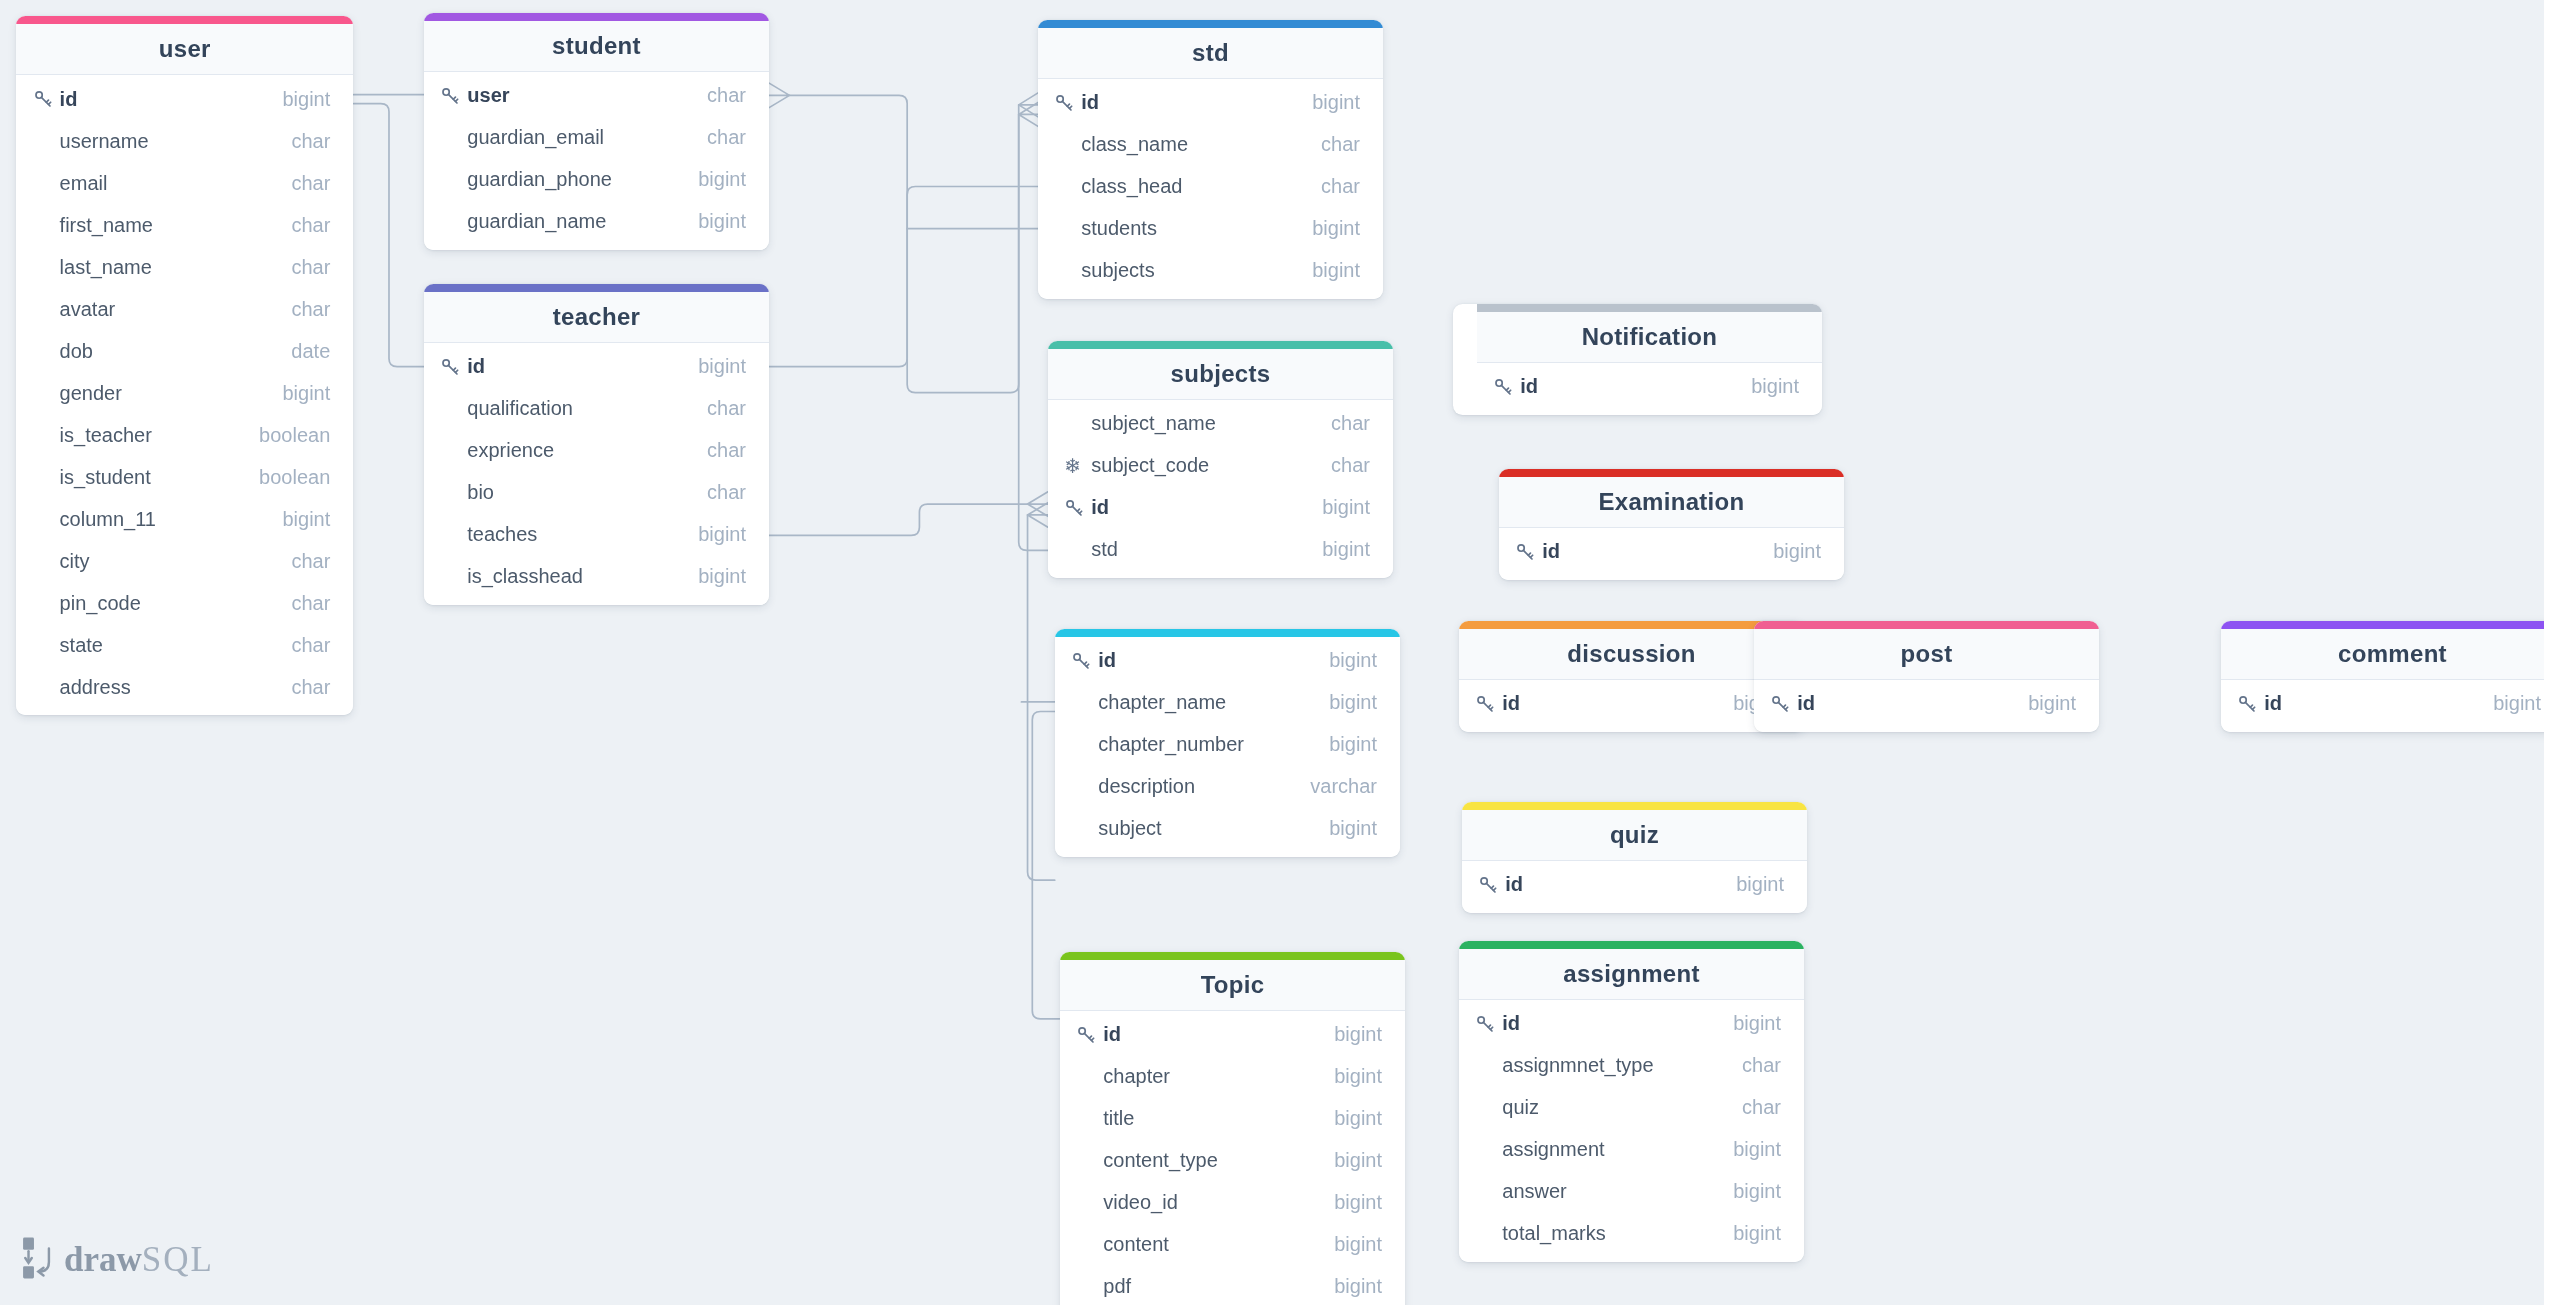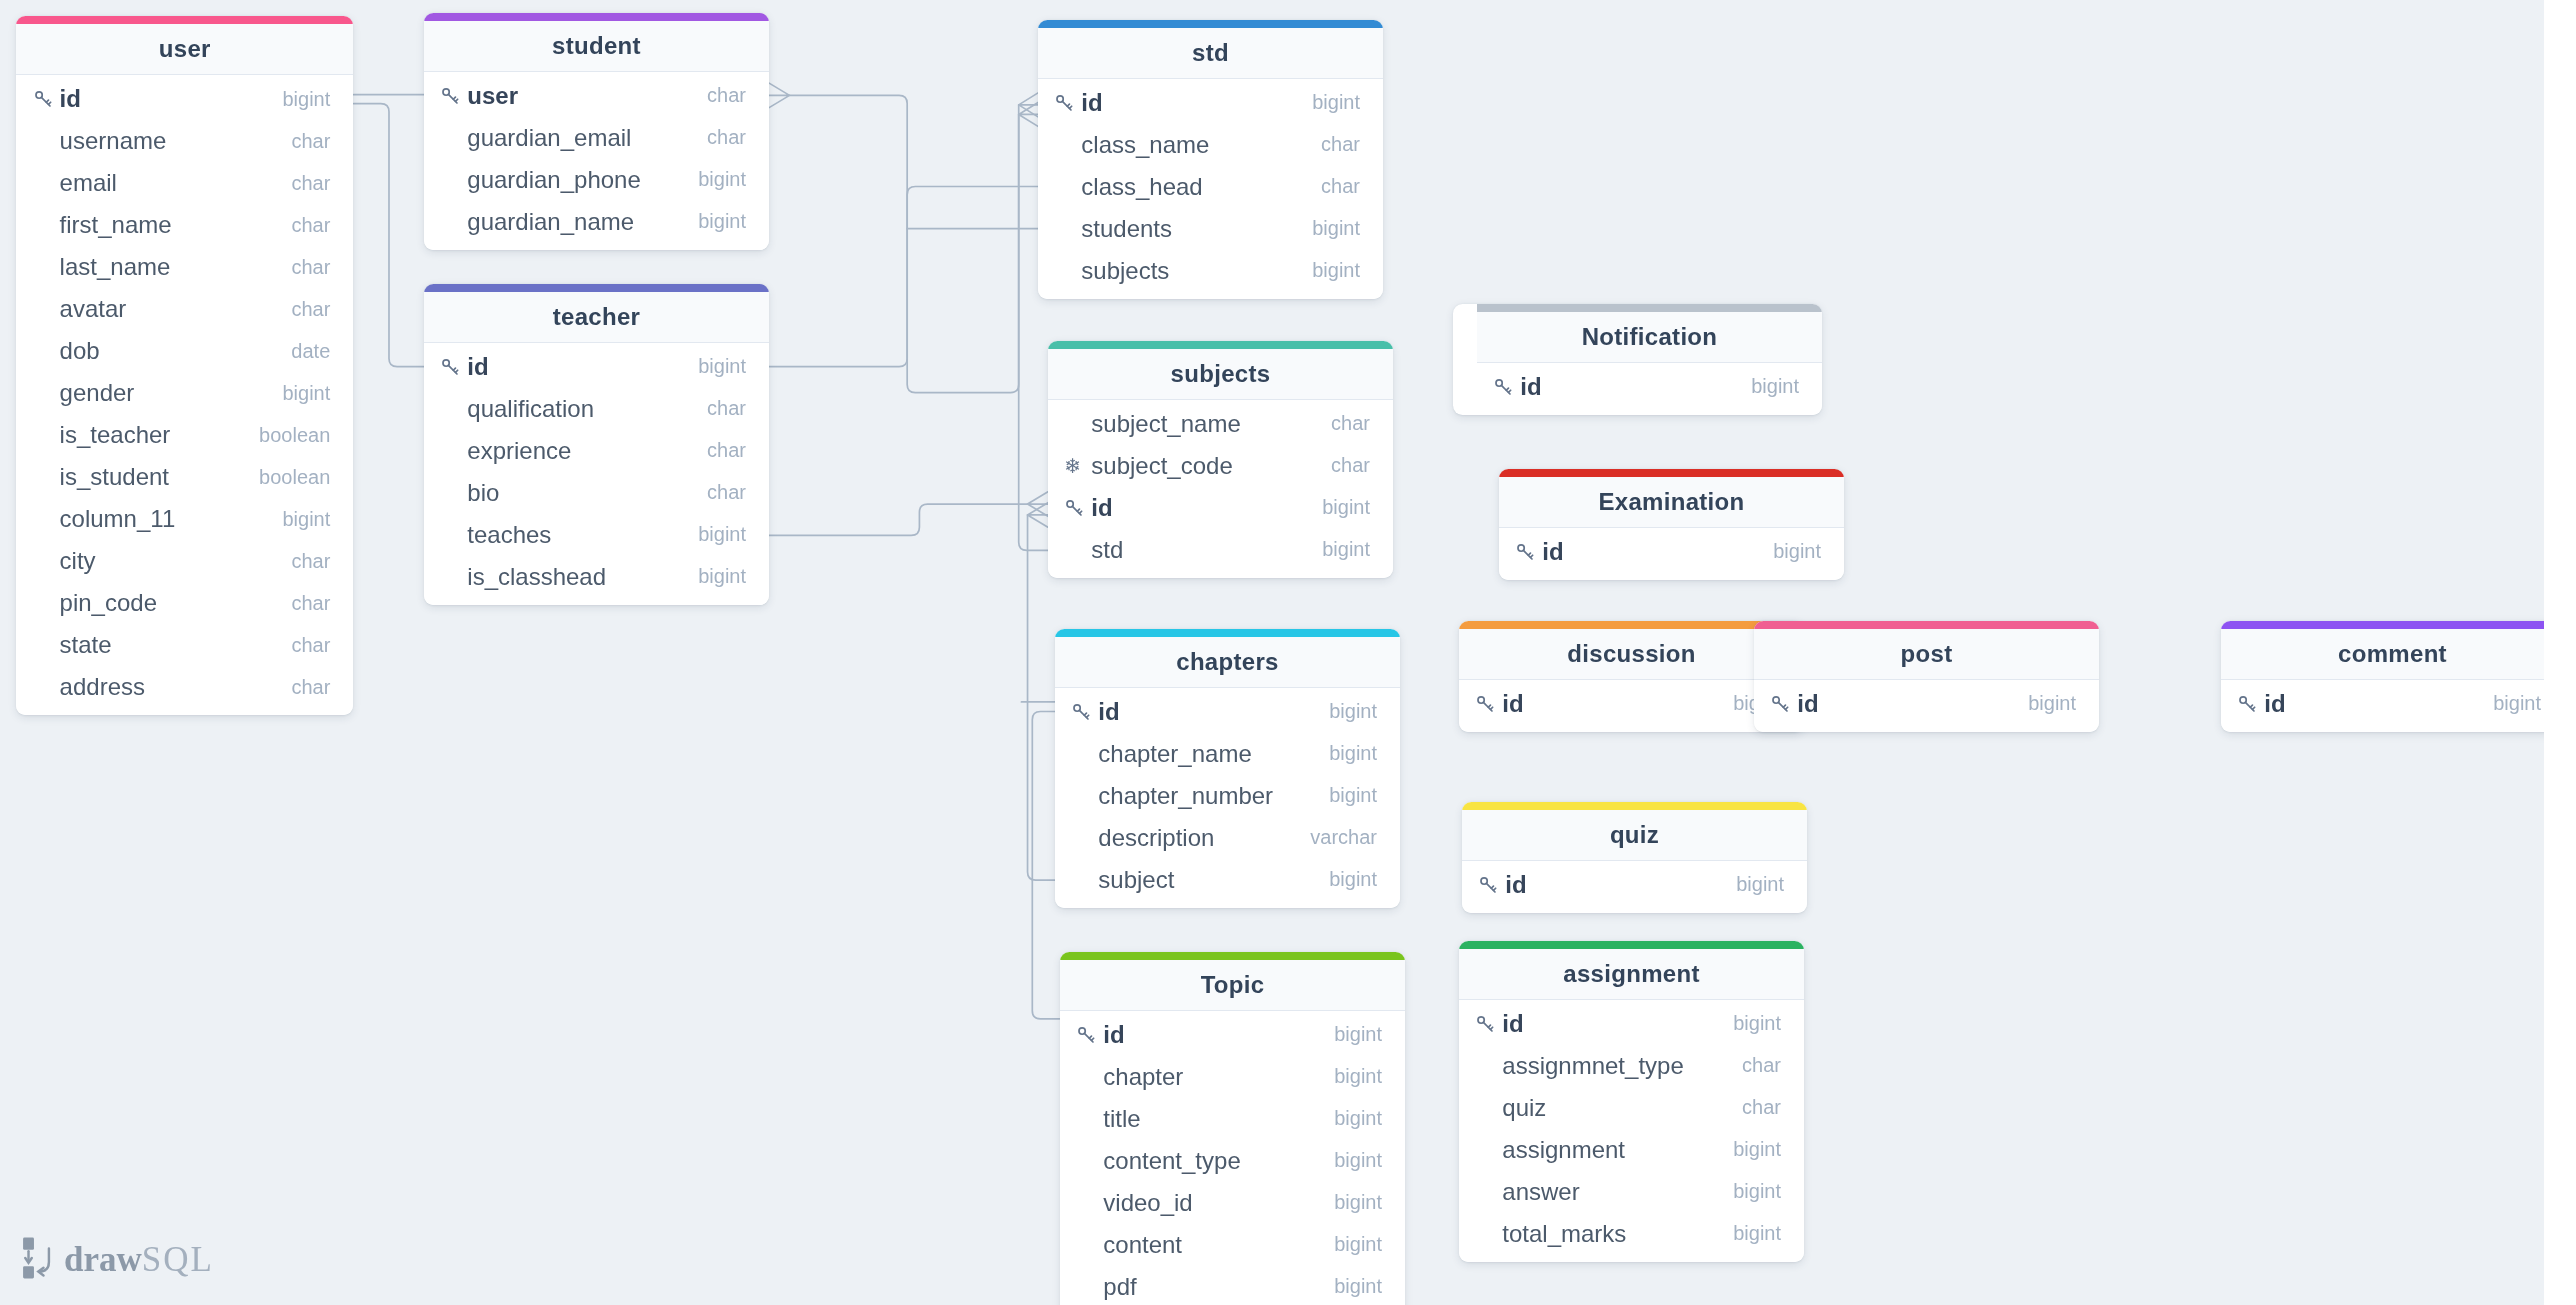--- a/index.html
+++ b/index.html
@@ -17,21 +17,21 @@
   .title{
     height:50px;display:flex;align-items:center;justify-content:center;
     font-size:24px;font-weight:600;color:#33445a;background:#f8fafc;
     border-bottom:1.4px solid #e2e8f0;letter-spacing:0.3px;
   }
   .rows{padding:2.7px 0 6.8px;background:#ffffff;}
   .row{height:42px;display:flex;align-items:center;padding:0 23px 0 16.3px;}
   .icon{width:27px;display:flex;align-items:center;justify-content:flex-start;flex:0 0 27px;}
   .icon svg{display:block;}
   .icon .snow{font-size:20.4px;color:#64748b;line-height:1;}
-  .fname{font-size:24px;color:#4c5a6b;font-weight:500;white-space:nowrap;text-align:right;}
+  .fname{font-size:20px;color:#4c5a6b;font-weight:500;white-space:nowrap;text-align:right;}
   .row.key .fname{font-weight:700;color:#36455a;}
   .ftype{margin-left:auto;font-size:20px;color:#a3b1c2;font-weight:400;white-space:nowrap;}
   #logo{
     position:absolute;left:19px;top:1236px;display:flex;align-items:center;gap:11px;
     user-select:none;
   }
   #logo .logo-text{font-family:Liberation Serif, serif;font-size:35px;line-height:1;}
   #logo .logo-draw{font-weight:700;color:#8c99a8;}
   #logo .logo-sql{font-weight:400;color:#a4b0be;letter-spacing:2px;}
 </style>
@@ -310,21 +310,20 @@
           </div>
           <div class="row">
             <span class="icon"></span>
             <span class="fname">std</span>
             <span class="ftype">bigint</span>
           </div>
         </div>
       </div>
       <div class="table-card" style="left: 1055px; top: 629px; width: 345px;">
         <div class="strip" style="background: rgb(39, 198, 230);"></div>
-        <div class="title">chapters</div>
         <div class="rows">
           <div class="row key">
             <span class="icon">
               <svg width="20.4" height="20.4" viewBox="0 0 24 24">
                 <g fill="none" stroke="#64748b" stroke-width="2" stroke-linecap="round">
                   <circle cx="7.2" cy="7.2" r="3.7"></circle>
                   <path d="M9.9 9.9 L20 20"></path>
                   <path d="M15.6 15.6 L18.2 13"></path>
                   <path d="M18.2 18.2 L20.8 15.6"></path>
                 </g>

